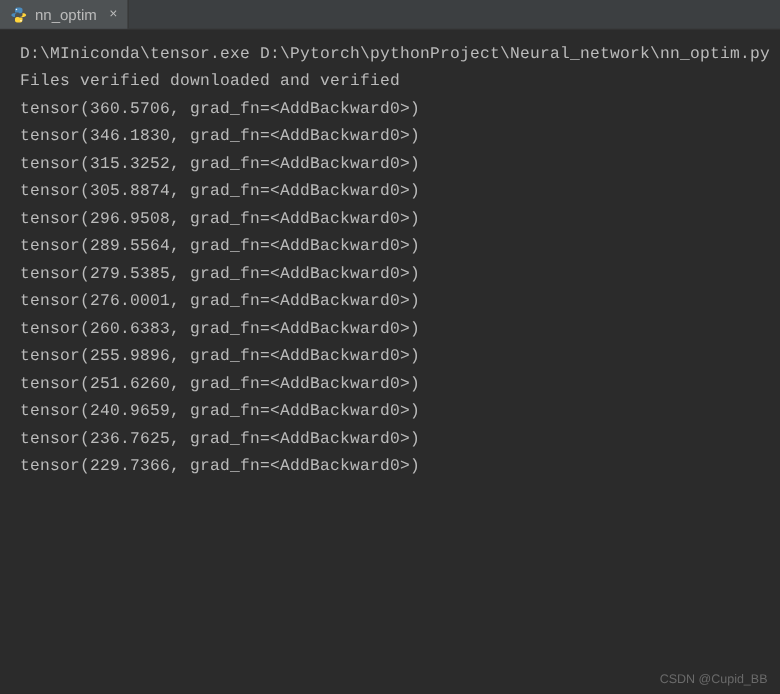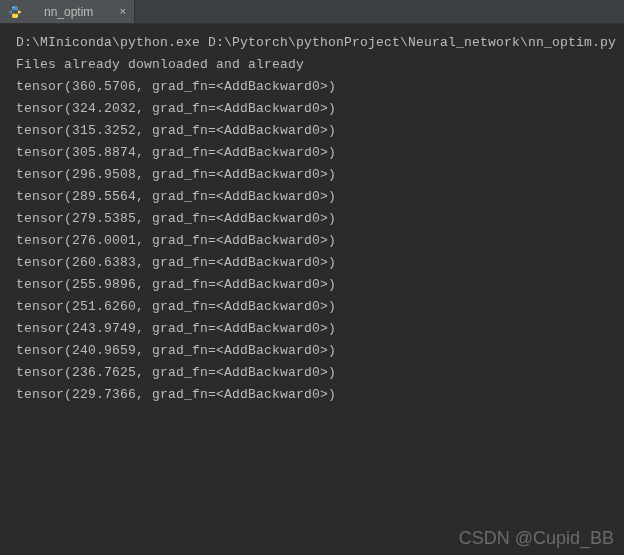--- a/index.html
+++ b/index.html
@@ -22,21 +22,21 @@
       display: flex;
       align-items: stretch;
       border-bottom: 1px solid #323232;
     }
     .tab {
       display: flex;
       align-items: center;
       padding: 0 8px;
       background: #4e5254;
       border-right: 1px solid #323232;
-      gap: 22px;
+      gap: 6px;
       cursor: pointer;
     }
     .tab .py-icon {
       width: 14px;
       height: 14px;
       display: inline-flex;
       align-items: center;
       justify-content: center;
     }
     .tab-label {
@@ -66,21 +66,21 @@
     }
     .exit-code {
       color: #bbbbbb;
     }
     .watermark {
       position: absolute;
       bottom: 6px;
       right: 10px;
       color: #6a6a6a;
       font-family: -apple-system, "Segoe UI", sans-serif;
-      font-size: 18px;
+      font-size: 10px;
     }
     .blank-line {
       height: 22px;
     }
   </style>
 </head>
 <body>
 
 <div class="tab-bar">
   <div class="tab">
@@ -91,35 +91,34 @@
         <path d="M7.5 13 C10 13 10 11.5 10 10.5 L10 9 L7 9 L7 8.5 L11 8.5 C12.5 8.5 13 7 13 7 C13 7 12.5 5.5 11 5.5 L10 5.5 L10 7 C10 8 9 8.5 8 8.5 L5.5 8.5 C4.5 8.5 4 9.5 4 10 L4 11.5 C4 12.5 5 13 7.5 13 Z" fill="#FFD43B"></path>
         <circle cx="8.8" cy="11.5" r="0.6" fill="#fff"></circle>
       </svg>
     </span>
     <span class="tab-label">nn_optim</span>
     <span class="close-icon">×</span>
   </div>
 </div>
 
 <div class="console">
-  <div class="console-line">D:\MIniconda\python.exe D:\Pytorch\pythonProject\Neural_network\nn_optim.py</div>
-  <div class="console-line">Files already downloaded and already</div>
+  <div class="console-line">D:\MIniconda\tensor.exe D:\Pytorch\pythonProject\Neural_network\nn_optim.py</div>
+  <div class="console-line">Files verified downloaded and verified</div>
   <div id="tensor-lines">
       <div class="console-line">tensor(360.5706, grad_fn=&lt;AddBackward0&gt;)</div>
-      <div class="console-line">tensor(324.2032, grad_fn=&lt;AddBackward0&gt;)</div>
+      <div class="console-line">tensor(346.1830, grad_fn=&lt;AddBackward0&gt;)</div>
       <div class="console-line">tensor(315.3252, grad_fn=&lt;AddBackward0&gt;)</div>
       <div class="console-line">tensor(305.8874, grad_fn=&lt;AddBackward0&gt;)</div>
       <div class="console-line">tensor(296.9508, grad_fn=&lt;AddBackward0&gt;)</div>
       <div class="console-line">tensor(289.5564, grad_fn=&lt;AddBackward0&gt;)</div>
       <div class="console-line">tensor(279.5385, grad_fn=&lt;AddBackward0&gt;)</div>
       <div class="console-line">tensor(276.0001, grad_fn=&lt;AddBackward0&gt;)</div>
       <div class="console-line">tensor(260.6383, grad_fn=&lt;AddBackward0&gt;)</div>
       <div class="console-line">tensor(255.9896, grad_fn=&lt;AddBackward0&gt;)</div>
       <div class="console-line">tensor(251.6260, grad_fn=&lt;AddBackward0&gt;)</div>
-      <div class="console-line">tensor(243.9749, grad_fn=&lt;AddBackward0&gt;)</div>
       <div class="console-line">tensor(240.9659, grad_fn=&lt;AddBackward0&gt;)</div>
       <div class="console-line">tensor(236.7625, grad_fn=&lt;AddBackward0&gt;)</div>
       <div class="console-line">tensor(229.7366, grad_fn=&lt;AddBackward0&gt;)</div>
     </div>
   <div class="blank-line"></div>
   <div class="console-line exit-code">
     
   </div>
 </div>
 

